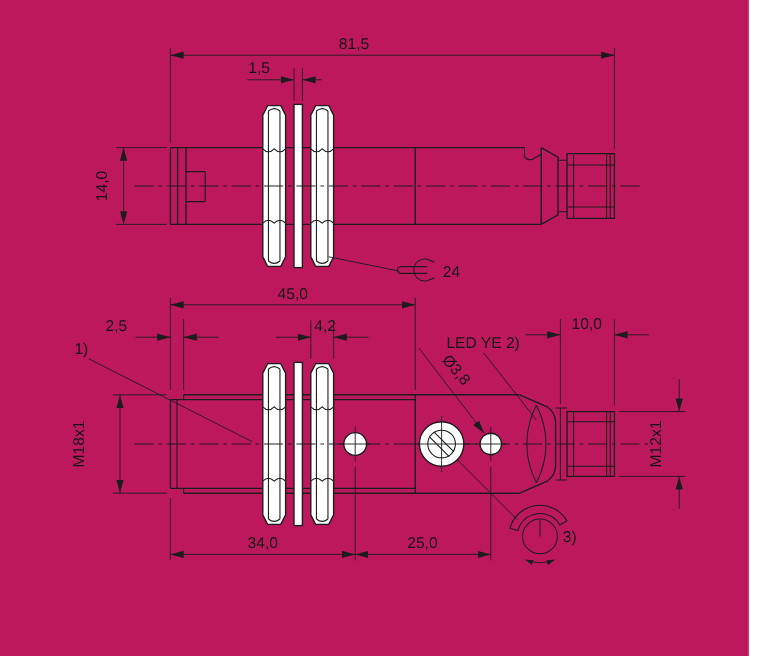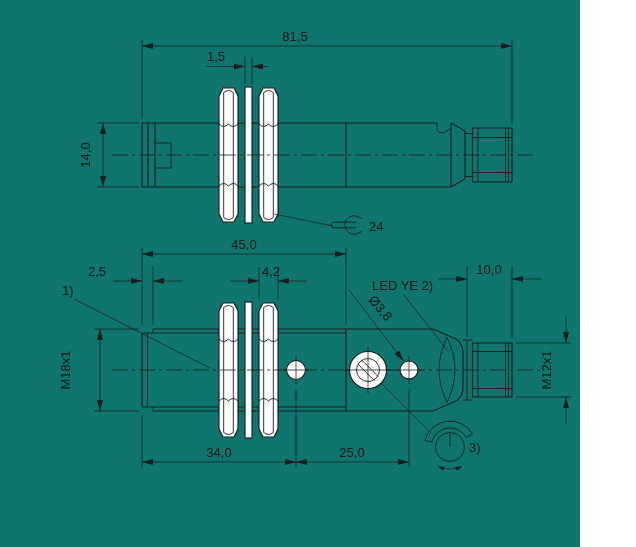--- a/index.html
+++ b/index.html
@@ -1,16 +1,16 @@
 <!DOCTYPE html>
 <html><head>
 <meta charset="utf-8">
 <style>
   html,body{margin:0;padding:0;background:#fff;}
-  #canvas{position:relative;width:580px;height:547px;background:#0f766e;overflow:hidden;
+  #canvas{position:relative;width:624px;height:547px;background:#be185d;overflow:hidden;
           font-family:"Liberation Sans",sans-serif;}
   svg{position:absolute;left:0;top:0;}
   .ol{stroke:#1c1c1c;stroke-width:1.15;fill:none;stroke-linecap:butt;}
   .ol2{stroke:#1c1c1c;stroke-width:0.9;fill:none;}
   .tl{stroke:#1c1c1c;stroke-width:0.75;fill:none;}
   .cl{stroke:#1c1c1c;stroke-width:0.8;fill:none;stroke-dasharray:16 4 3 4;}
   .wf{fill:#ffffff;stroke:#1c1c1c;stroke-width:1.15;}
   text{font-family:"Liberation Sans",sans-serif;font-size:13px;fill:#141414;}
   .mid{text-anchor:middle;}
 </style>

